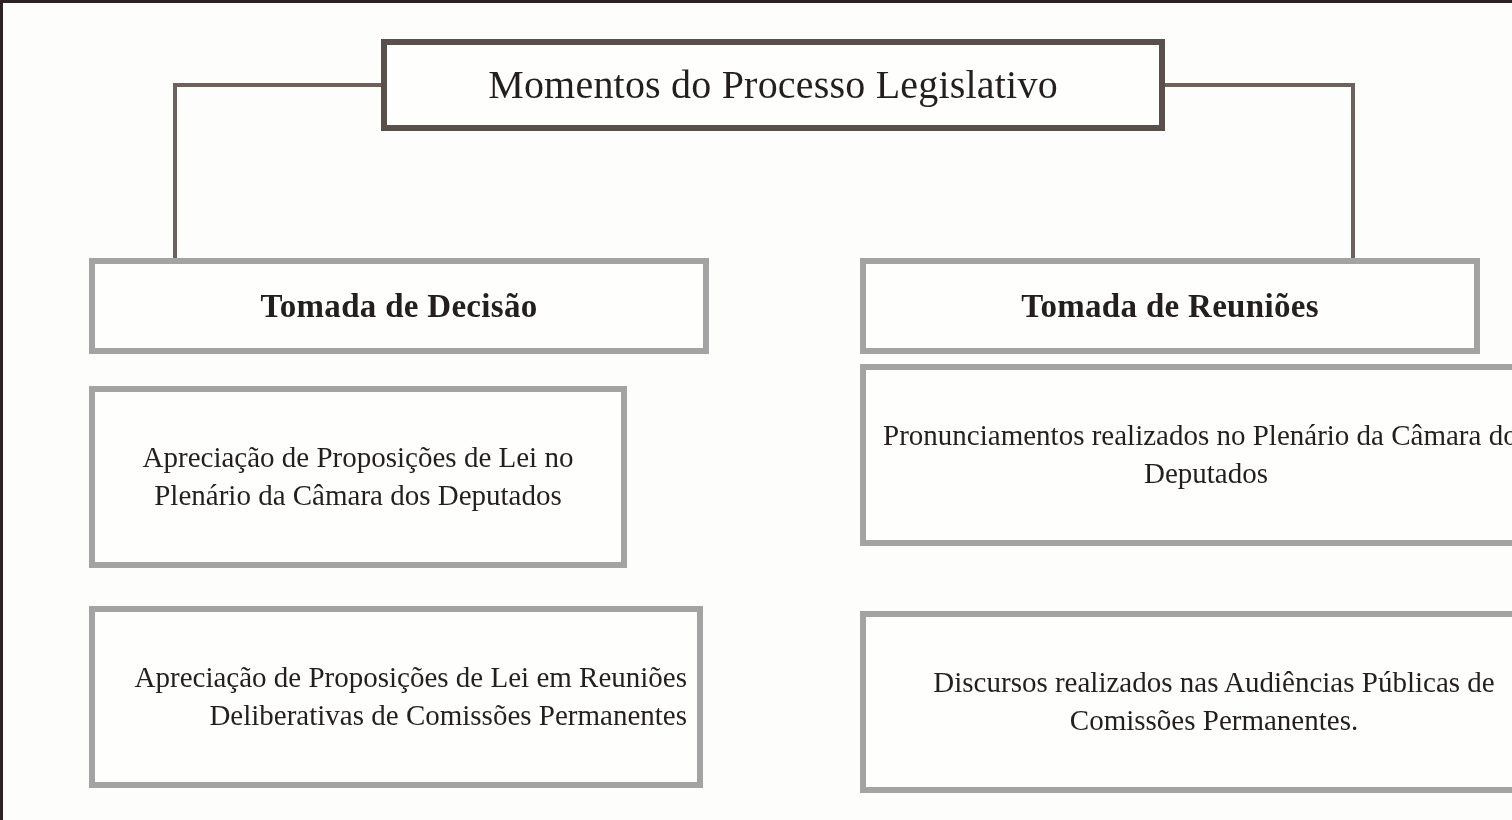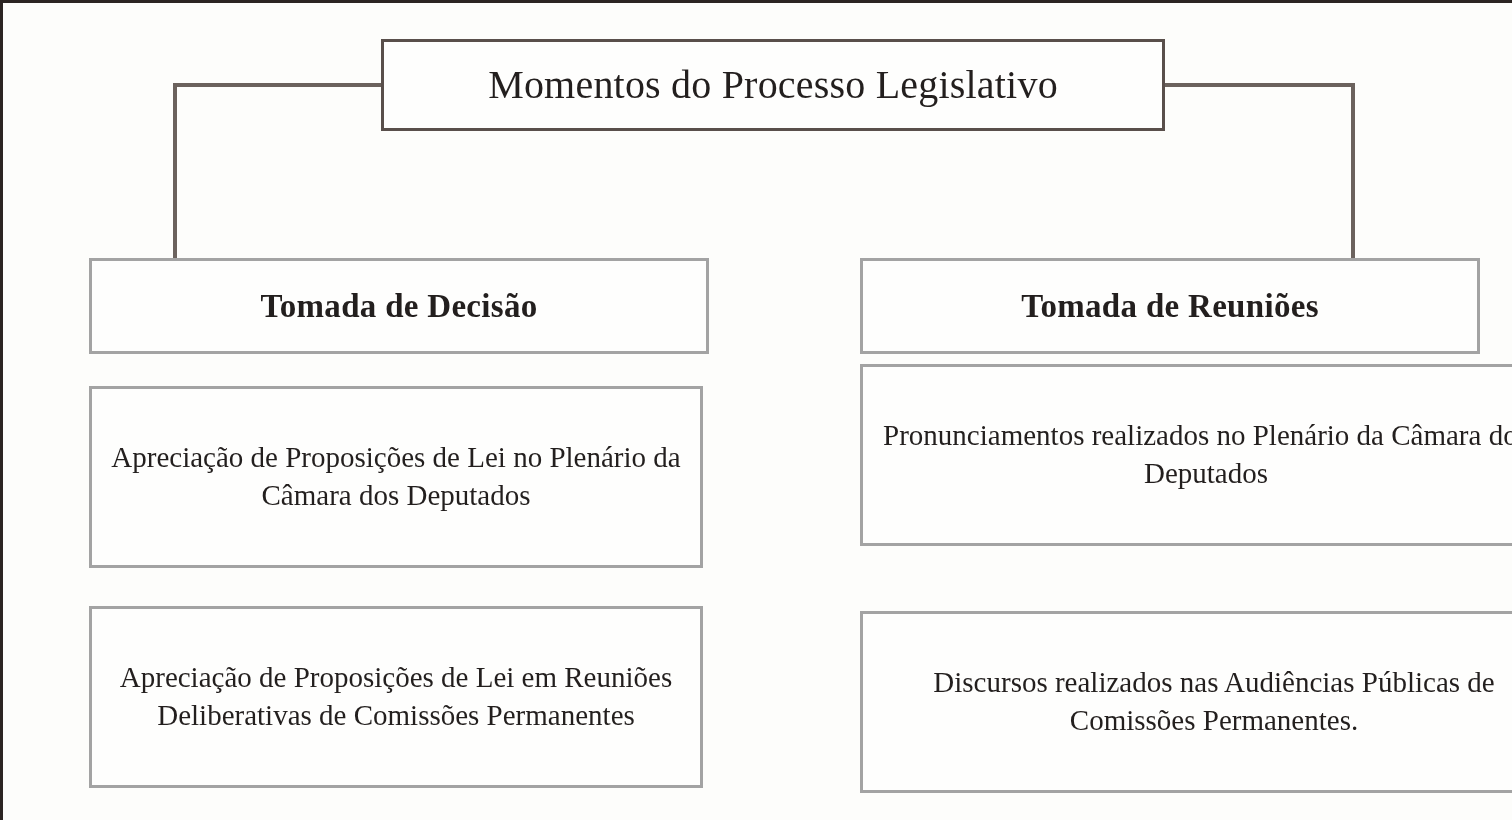--- a/index.html
+++ b/index.html
@@ -19,21 +19,21 @@
     box-sizing: border-box;
     border-top: 3px solid #2b2422;
     border-left: 3px solid #2b2422;
   }
 
   
   .node {
     position: absolute;
     box-sizing: border-box;
     background: #fefefd;
-    border: 3px solid #a3a3a3;
+    border: 6px solid #a3a3a3;
     display: flex;
     align-items: center;
     justify-content: center;
     text-align: center;
     color: #231f1e;
     padding: 12px 10px;
   }
 
   .node .label {
     display: block;
@@ -80,29 +80,30 @@
 
   
   .leaf .label {
     font-size: 29px;
     line-height: 1.30;
   }
 
   #node-decision-plenary {
     left: 86px;
     top: 383px;
-    width: 614px;
+    width: 538px;
     height: 182px;
   }
 
   #node-decision-committee {
     left: 86px;
     top: 603px;
     width: 614px;
     height: 182px;
+    text-align: right;
   }
 
   #node-position-plenary {
     left: 857px;
     top: 361px;
     width: 692px;
     height: 182px;
   }
 
   #node-position-committee {

